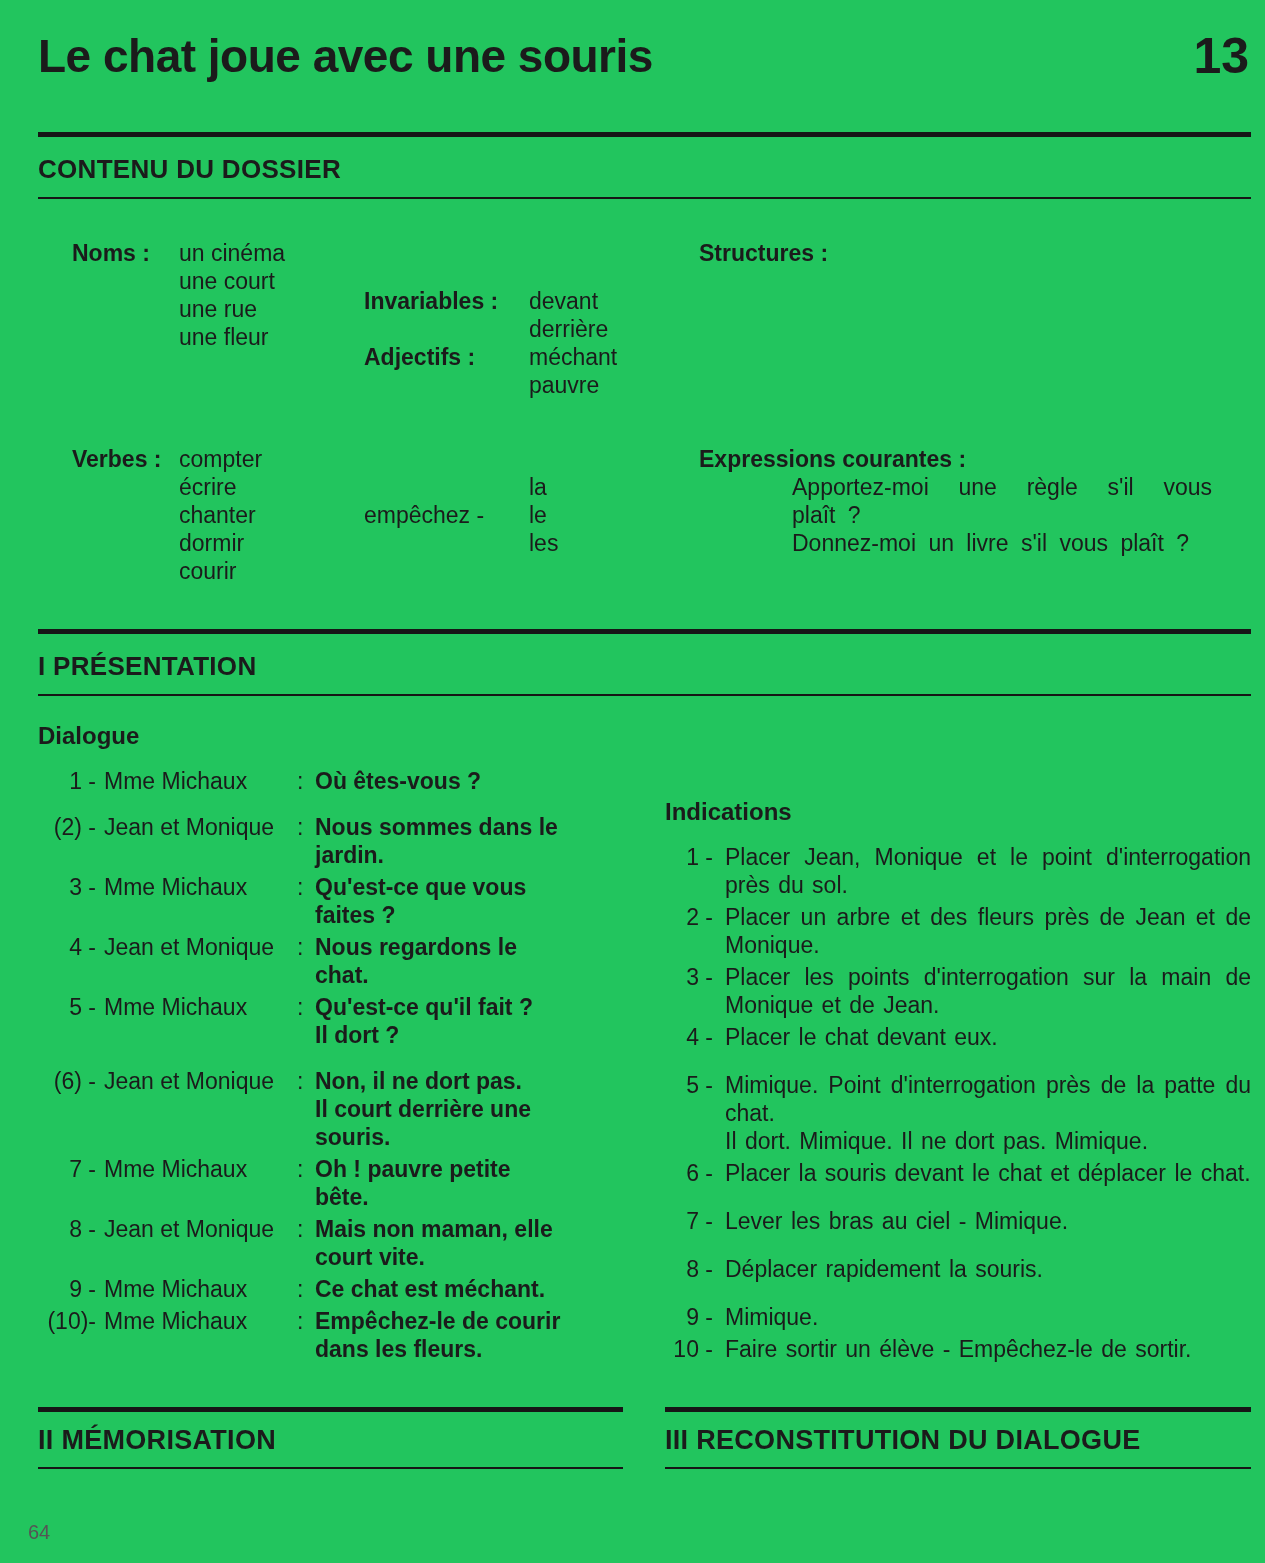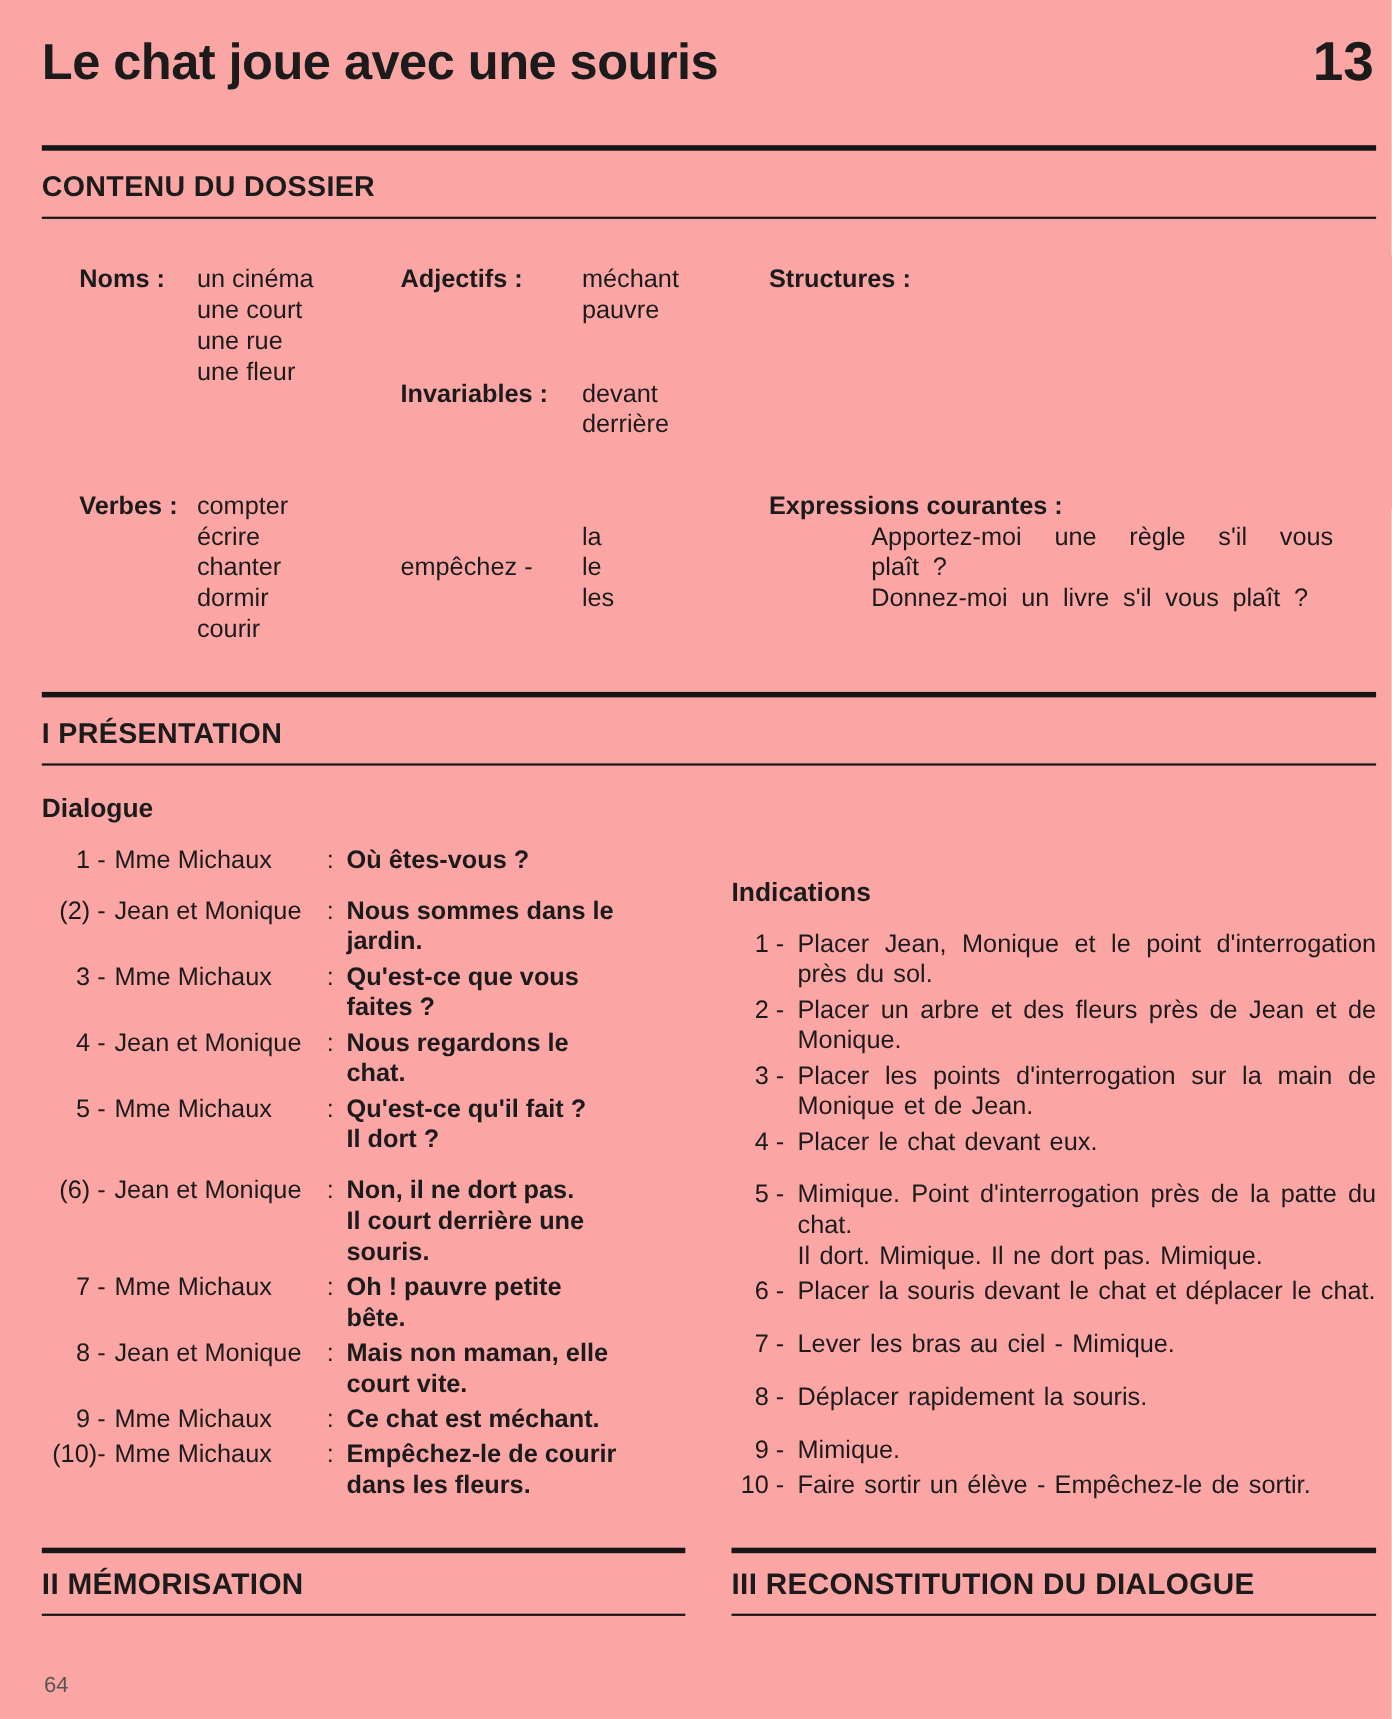--- a/index.html
+++ b/index.html
@@ -1,19 +1,19 @@
 <!DOCTYPE html>
 <html><head>
 <meta charset="utf-8">
 <style>
   html,body{margin:0;padding:0;background:#e9e9e7;}
   body{width:1265px;}
   .page{
     width:1265px;height:1563px;box-sizing:border-box;position:relative;overflow:hidden;
-    background:#fca5a5;color:#1b1b1b;
+    background:#22c55e;color:#1b1b1b;
     font-family:"Liberation Sans","DejaVu Sans",sans-serif;
     font-size:23px;line-height:28px;
     padding:24px 14px 0 38px;
   }
   .title-row{display:flex;justify-content:space-between;align-items:flex-start;margin-top:6px;}
   .title{font-size:46px;line-height:52px;font-weight:700;letter-spacing:-0.5px;margin:0;}
   .folio{font-size:50px;line-height:52px;font-weight:700;margin-right:2px;}
   .rule{background:#161616;}
   .thick{height:5px;}
   .thin{height:2px;}
@@ -58,21 +58,21 @@
   .ind-list .ind-item:nth-child(5),
   .ind-list .ind-item:nth-child(7),
   .ind-list .ind-item:nth-child(8),
   .ind-list .ind-item:nth-child(9){margin-top:20px;}
 
   
   .bottom{display:flex;gap:42px;margin-top:40px;}
   .bot-left{flex:0 0 585px;}
   .bot-right{flex:1;min-width:0;}
   .bot-heading{font-size:27px;line-height:31px;font-weight:700;margin:13px 0 11px;letter-spacing:0.3px;}
-  .folio-bottom{position:absolute;left:40px;bottom:20px;font-size:20px;line-height:22px;color:#555;}
+  .folio-bottom{position:absolute;left:28px;bottom:20px;font-size:20px;line-height:22px;color:#555;}
 </style>
 </head>
 <body>
 
 <div class="page">
 
   <div class="title-row">
     <h1 class="title">Le chat joue avec une souris</h1>
     <div class="folio">13</div>
   </div>
@@ -88,32 +88,32 @@
           <span class="lbl lbl-noms">Noms :</span>
           <ul class="plain">
             <li>un cinéma</li>
             <li>une court</li>
             <li>une rue</li>
             <li>une fleur</li>
           </ul>
         </div>
       </div>
       <div class="c-colB">
+        <div class="pair invar">
+          <span class="lbl lbl-mid">Invariables :</span>
+          <ul class="plain">
+            <li>devant</li>
+            <li>derrière</li>
+          </ul>
+        </div>
         <div class="pair">
           <span class="lbl lbl-mid">Adjectifs :</span>
           <ul class="plain">
             <li>méchant</li>
             <li>pauvre</li>
-          </ul>
-        </div>
-        <div class="pair invar">
-          <span class="lbl lbl-mid">Invariables :</span>
-          <ul class="plain">
-            <li>devant</li>
-            <li>derrière</li>
           </ul>
         </div>
       </div>
       <div class="c-colC">
         <div class="pair">
           <span class="lbl lbl-str">Structures :</span>
         </div>
       </div>
     </div>
 

